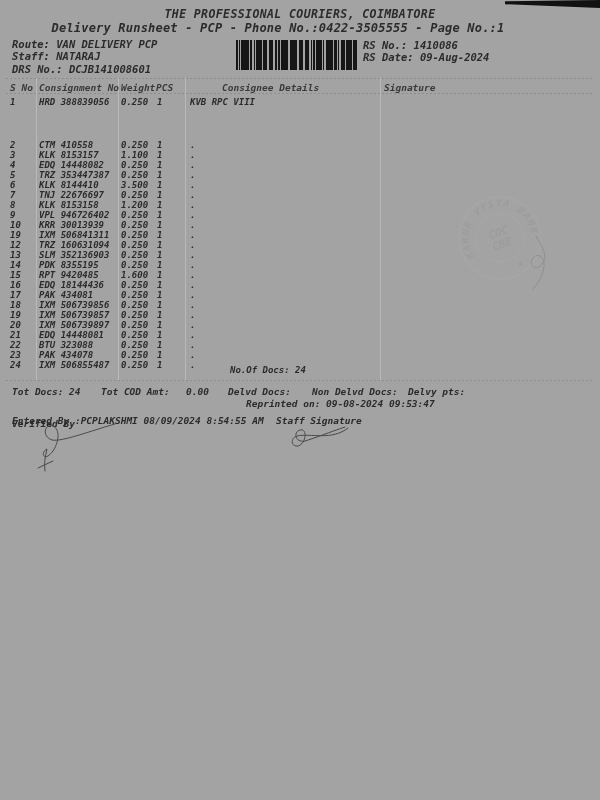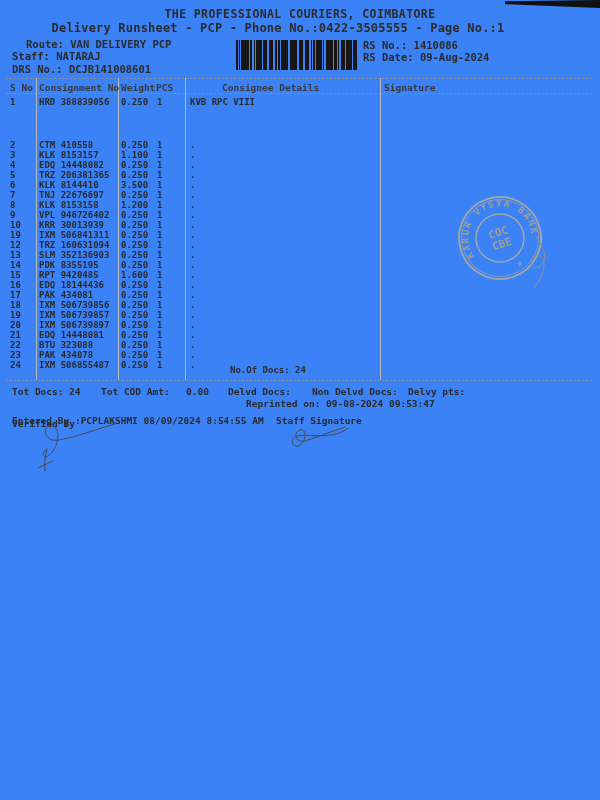--- a/index.html
+++ b/index.html
@@ -1,20 +1,20 @@
 <!DOCTYPE html>
 <html><head>
 <meta charset="utf-8">
 <style>
   html,body { margin:0; padding:0; background:#ffffff; }
   #page {
     position:relative; width:600px; height:800px;
-    background:#3b82f6; overflow:hidden;
+    background:#a3a3a3; overflow:hidden;
     font-family:"DejaVu Sans Mono", monospace;
-    color:#2b2b2b; font-weight:bold;
+    color:#2b2b2b; font-weight:bold;font-style:italic;
   }
   .abs { position:absolute; white-space:nowrap; }
 
   
   #scan-wedge {
     position:absolute; left:505px; top:0; width:95px; height:10px;
     background:#111;
     clip-path:polygon(0 12%, 100% 0, 100% 80%, 0 42%);
   }
 
@@ -63,21 +63,21 @@
 </head>
 <body>
 
 <div id="page">
 
   <div id="scan-wedge"></div>
 
   <div class="abs title" style="top:7px;  left:0; width:600px; text-align:center;">THE PROFESSIONAL COURIERS, COIMBATORE</div>
   <div class="abs subtitle" style="top:21px; left:0; width:556px; text-align:center;">Delivery Runsheet - PCP - Phone No.:0422-3505555 - Page No.:1</div>
 
-  <div class="abs info" style="top:38px; left:26px;">
+  <div class="abs info" style="top:38px; left:12px;">
     <span>Route:</span>
     <span>VAN DELIVERY PCP</span>
   </div>
   <div class="abs info" style="top:50px; left:12px;">
     <span>Staff:</span>
     <span>NATARAJ</span>
   </div>
   <div class="abs info" style="top:63px; left:12px;">
     <span>DRS No.:</span>
     <span>DCJB141008601</span>
@@ -134,21 +134,21 @@
       </div>
       <div class="trow">
         <span class="cell c-sno">4</span>
         <span class="cell c-consignment">EDQ 14448082</span>
         <span class="cell c-weight">0.250</span>
         <span class="cell c-pcs">1</span>
         <span class="cell c-consignee">.</span>
       </div>
       <div class="trow">
         <span class="cell c-sno">5</span>
-        <span class="cell c-consignment">TRZ 206381365</span>
+        <span class="cell c-consignment">TRZ 353447387</span>
         <span class="cell c-weight">0.250</span>
         <span class="cell c-pcs">1</span>
         <span class="cell c-consignee">.</span>
       </div>
       <div class="trow">
         <span class="cell c-sno">6</span>
         <span class="cell c-consignment">KLK 8144410</span>
         <span class="cell c-weight">3.500</span>
         <span class="cell c-pcs">1</span>
         <span class="cell c-consignee">.</span>

